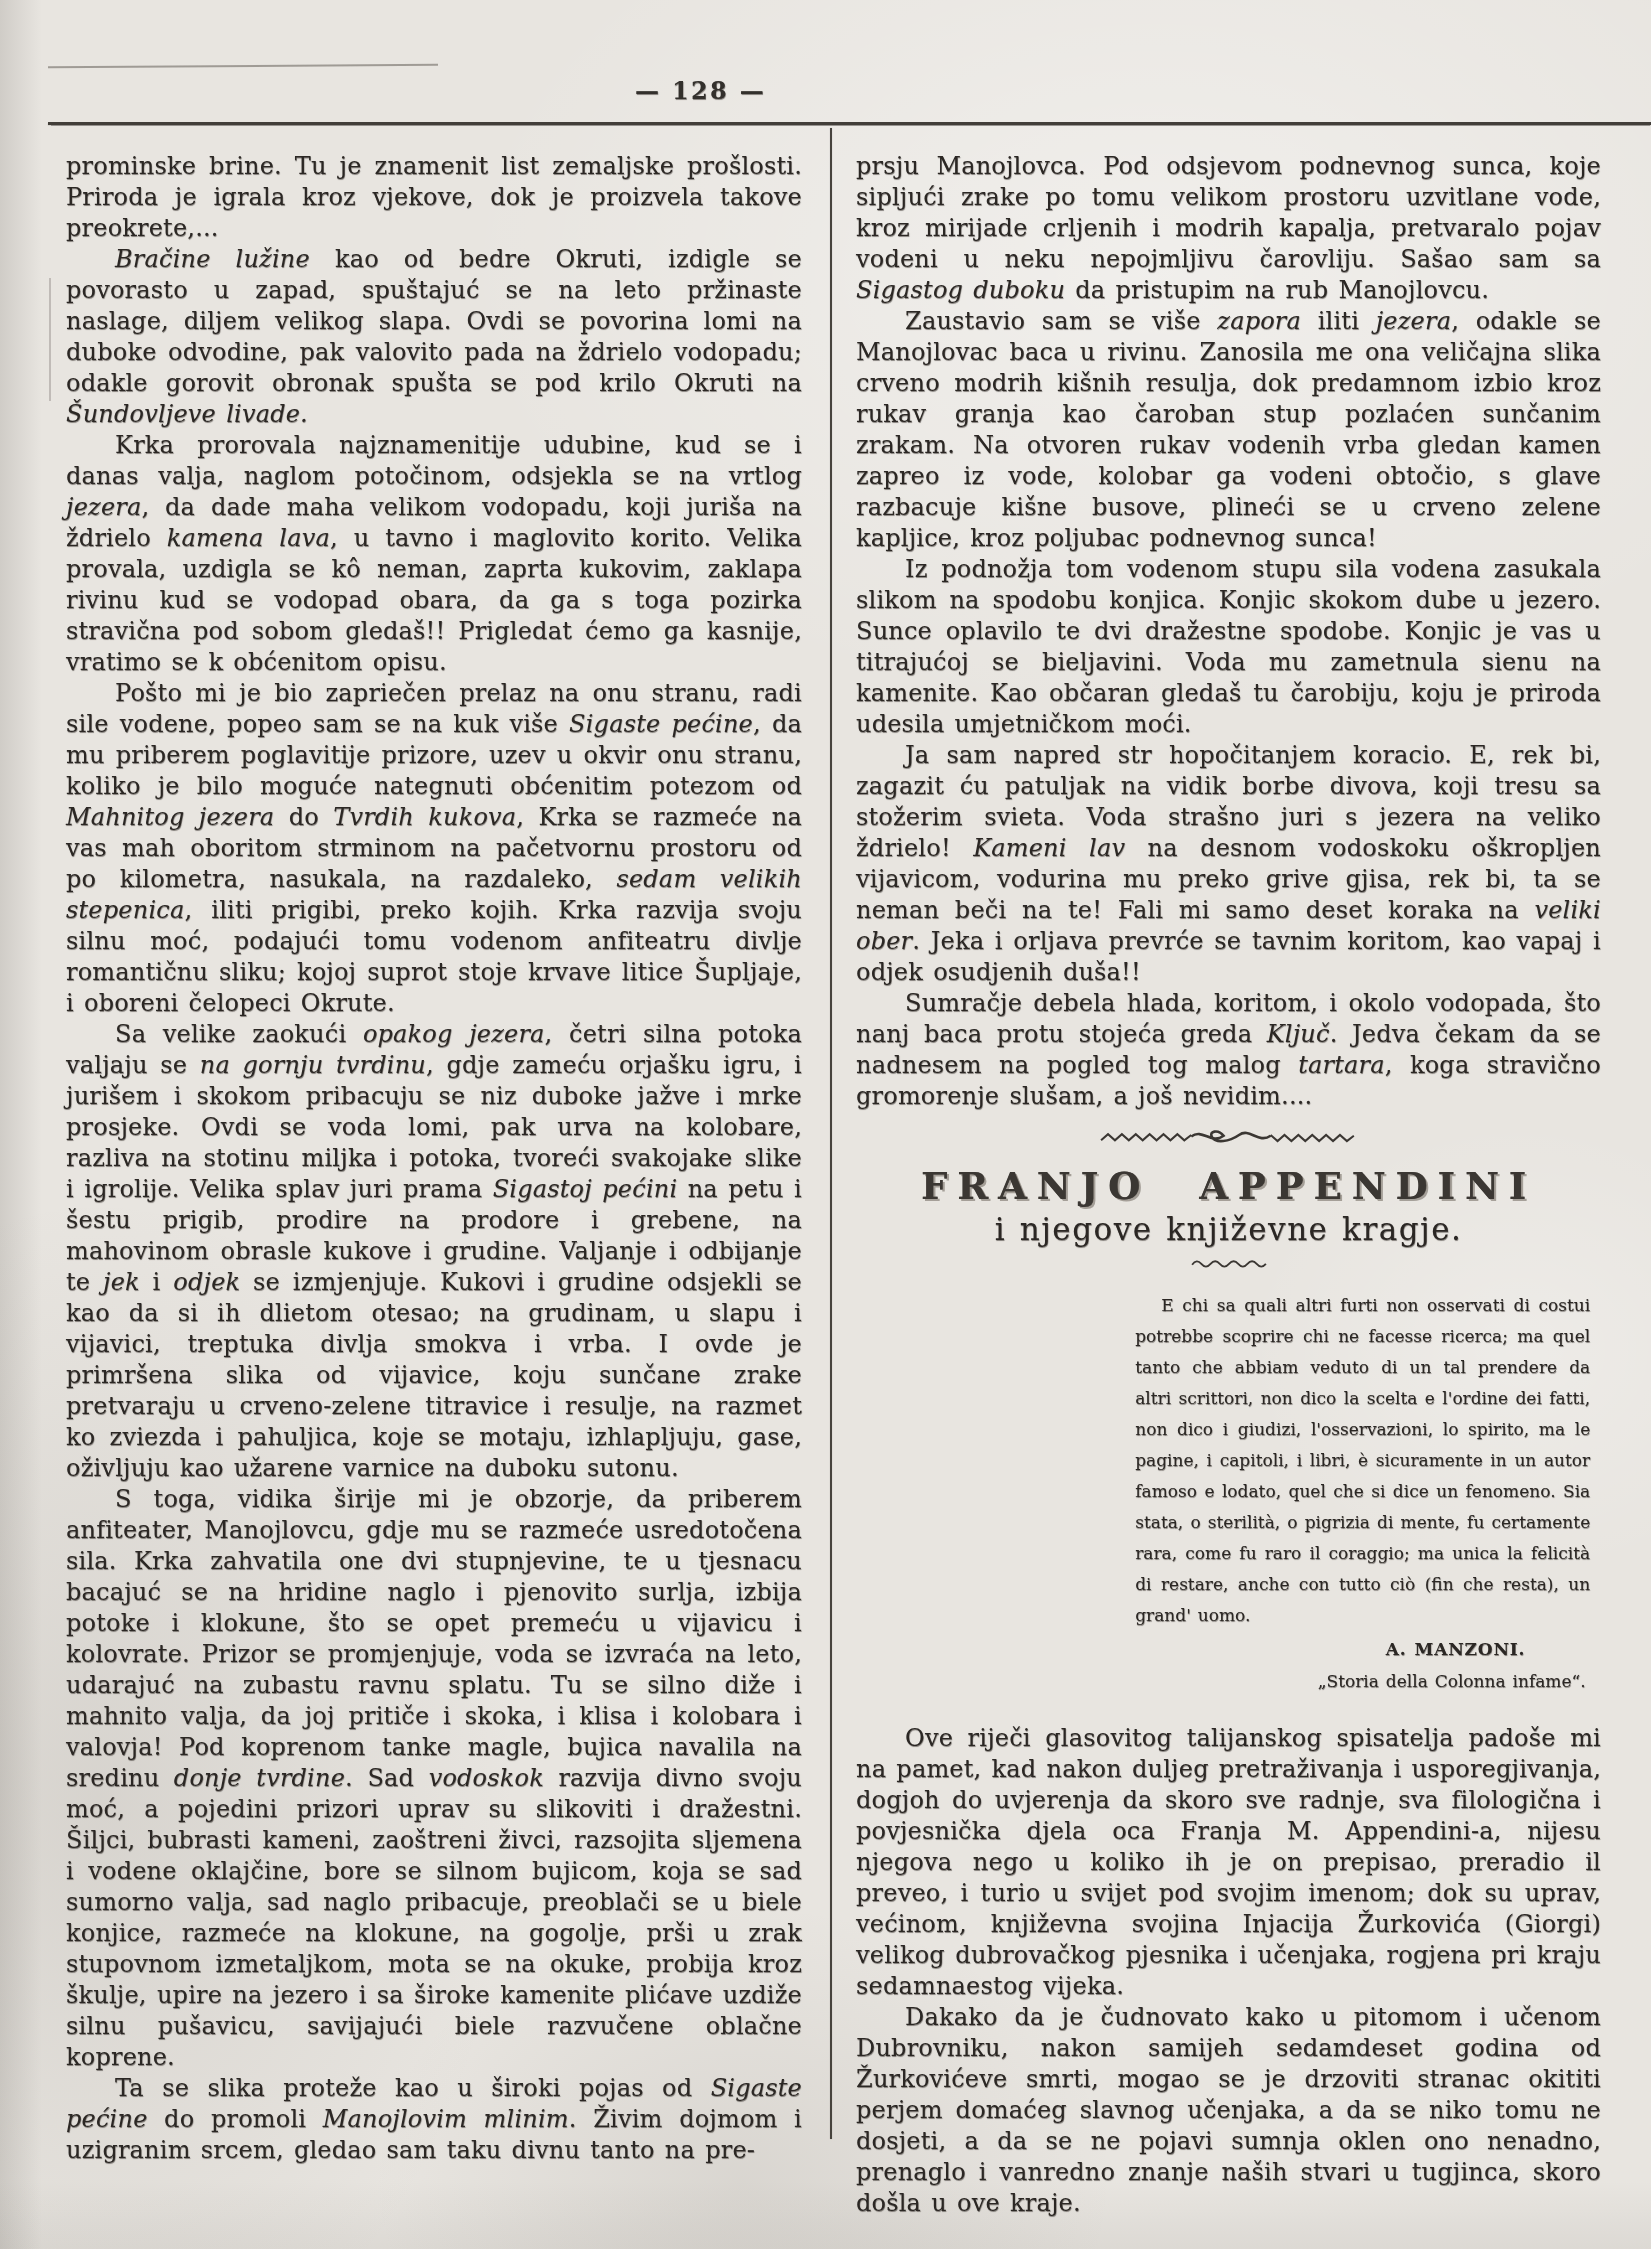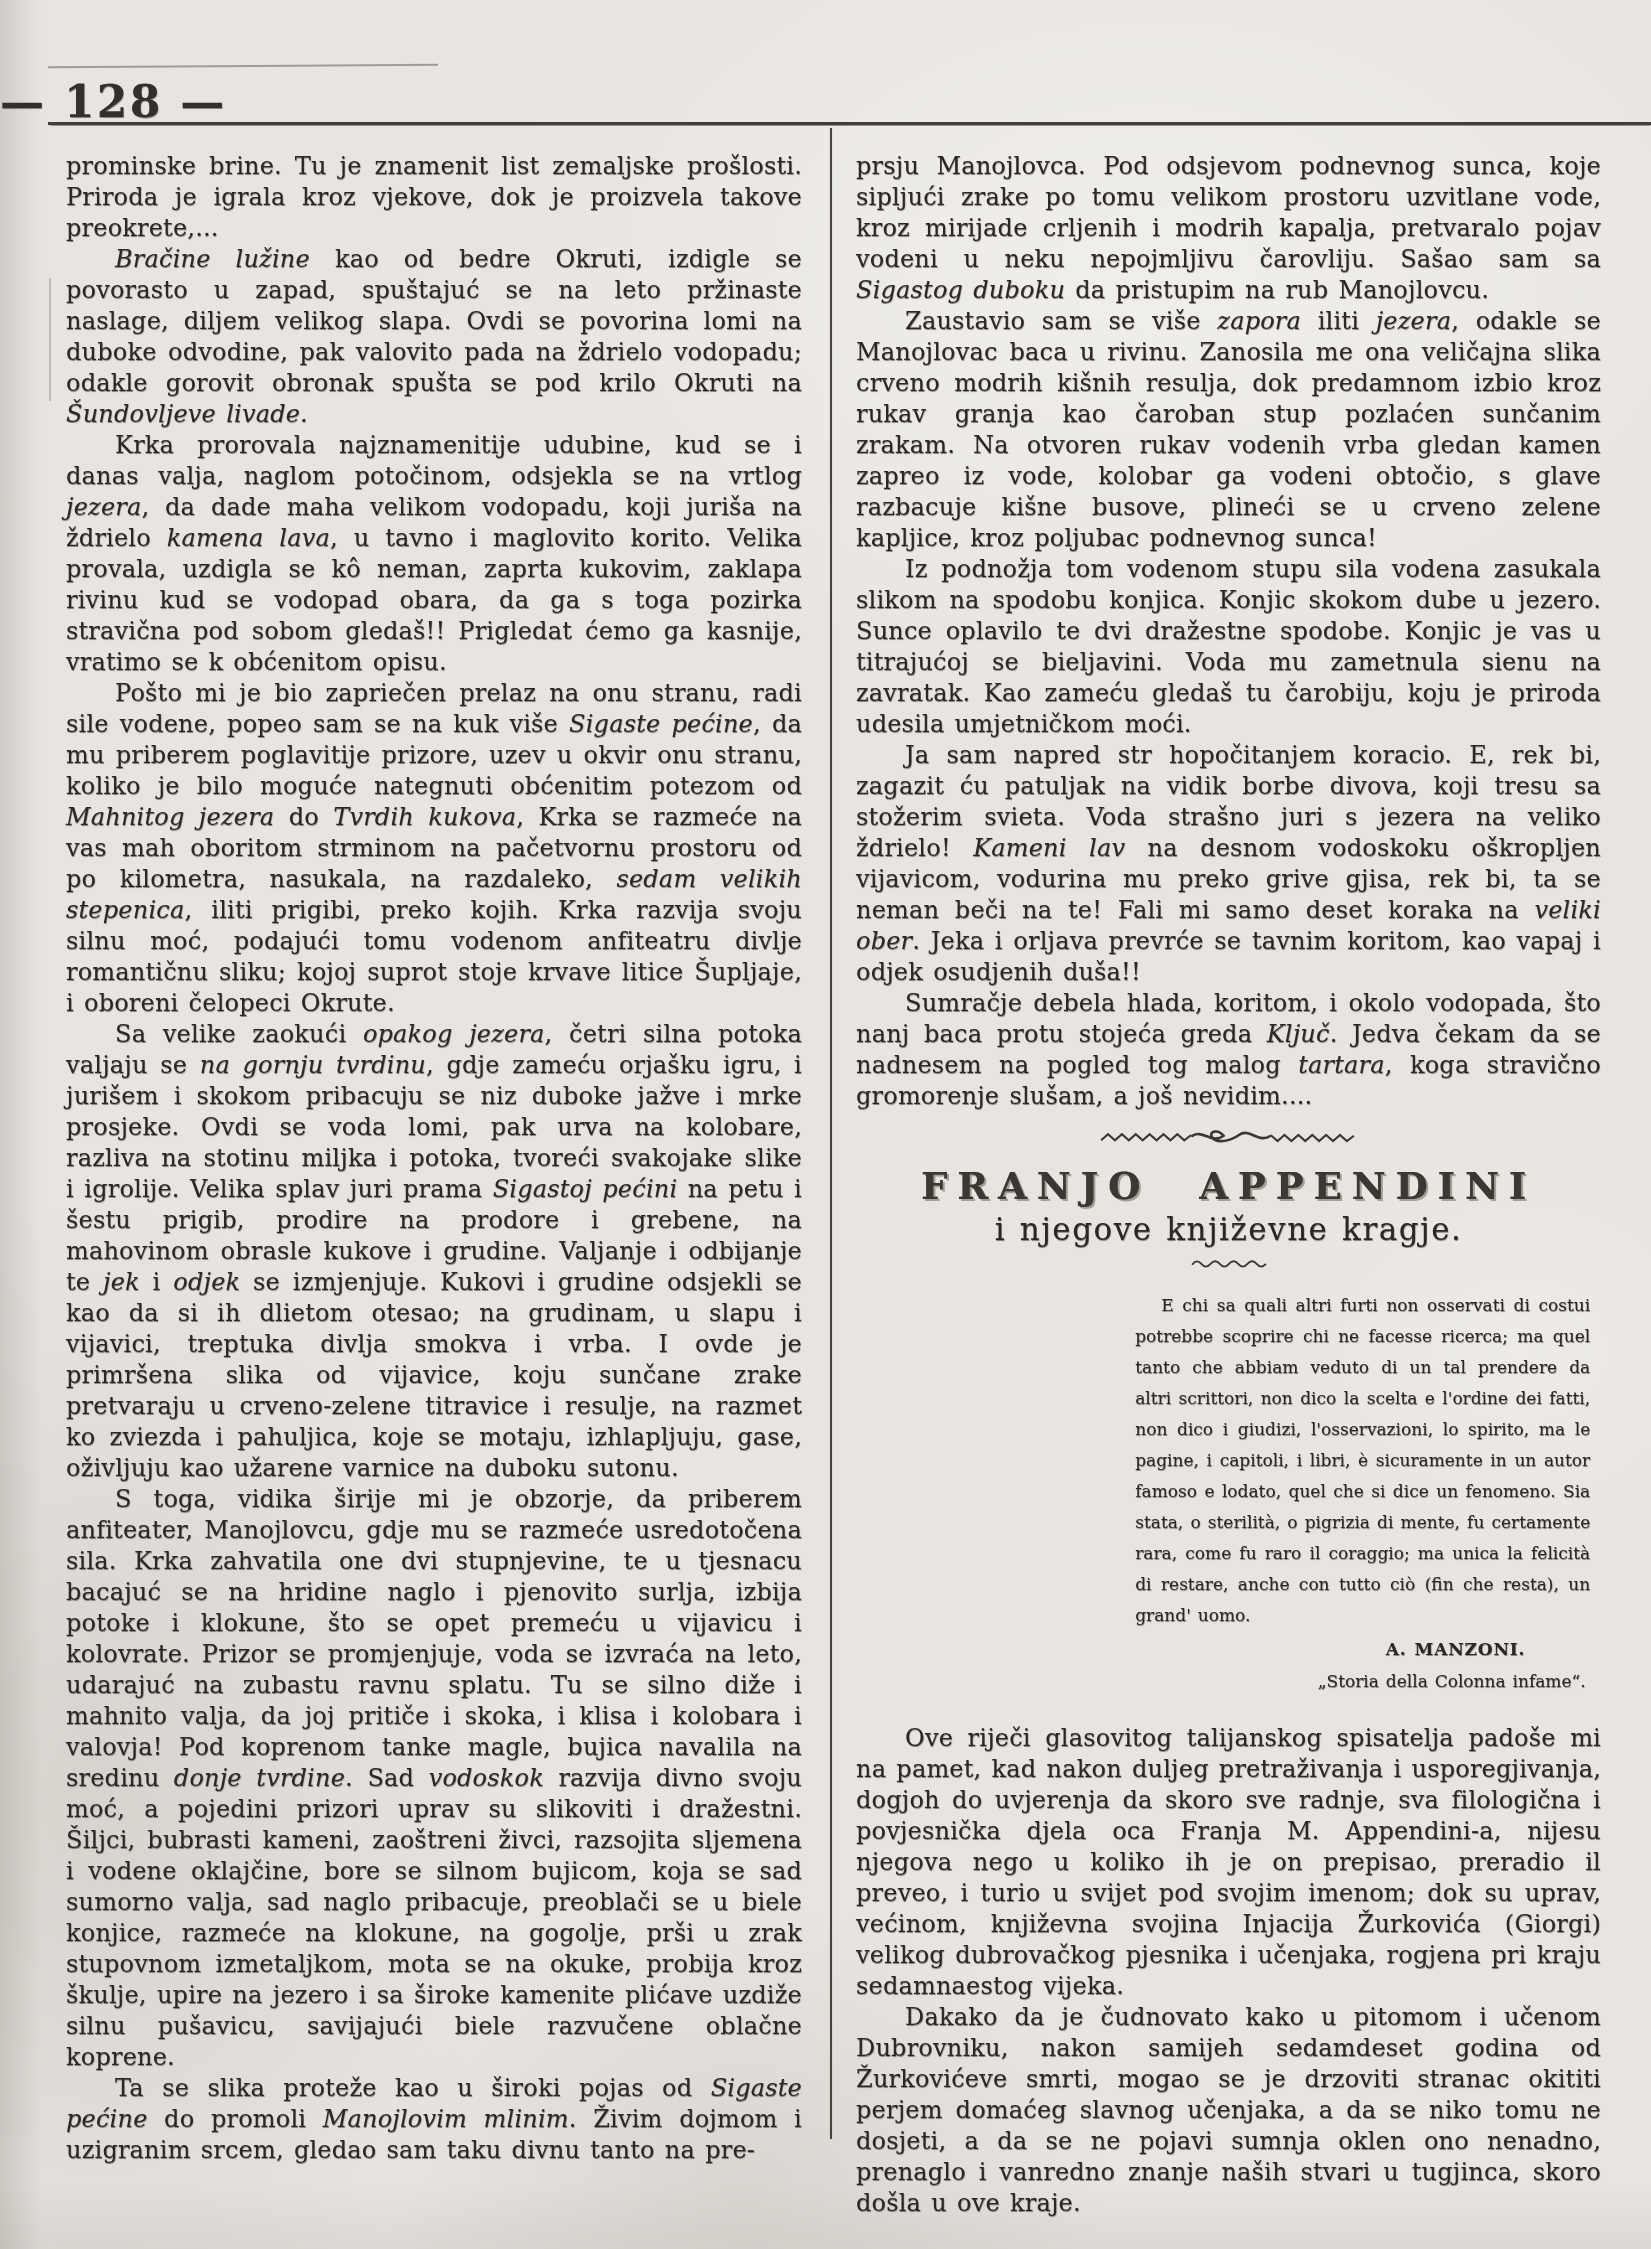--- a/index.html
+++ b/index.html
@@ -15,21 +15,21 @@
       radial-gradient(694px 1003px at 6% 80%, rgba(110,104,96,.14), rgba(110,104,96,0) 60%),
       radial-gradient(617px 463px at 45% 97%, rgba(110,104,96,.12), rgba(110,104,96,0) 60%),
       radial-gradient(463px 386px at 92% 60%, rgba(255,255,255,.25), rgba(255,255,255,0) 60%),
       linear-gradient(90deg, rgba(80,75,68,.16), rgba(80,75,68,0) 42px),
       linear-gradient(0deg, rgba(80,75,68,.08), rgba(80,75,68,0) 69px),
       #e8e5e0;
   }
   .ink{ text-shadow:0.5px 0.7px 0.7px rgba(35,30,26,.5); }
   .page-number{
     position:absolute;top:76px;left:0;width:1401px;
-    text-align:left;font-size:44px;letter-spacing:2.3px;font-weight:bold;color:#33302c;
+    text-align:center;font-size:24px;letter-spacing:2.3px;font-weight:bold;color:#33302c;
   }
   .header-rule{
     position:absolute;top:122px;left:48px;width:1603px;height:3.1px;
     background:#423e39;box-shadow:0 0.8px 0.8px rgba(66,62,57,.5);
   }
   .col-divider{
     position:absolute;top:128px;left:830px;width:2.3px;height:2011px;
     background:#47433d;box-shadow:0 0 0.8px rgba(66,62,57,.6);
   }
   .artifact-top{
@@ -90,21 +90,21 @@
     <p class="para"><span>Krka prorovala najznamenitije udubine, kud se i danas valja, naglom potočinom, odsjekla se na vrtlog </span><span class="it">jezera</span><span>, da dade maha velikom vodopadu, koji juriša na ždrielo </span><span class="it">kamena lava</span><span>, u tavno i maglovito korito. Velika provala, uzdigla se kô neman, zaprta kukovim, zaklapa rivinu kud se vodopad obara, da ga s toga pozirka stravična pod sobom gledaš!! Prigledat ćemo ga kasnije, vratimo se k obćenitom opisu.</span></p>
     <p class="para"><span>Pošto mi je bio zapriečen prelaz na onu stranu, radi sile vodene, popeo sam se na kuk više </span><span class="it">Sigaste pećine</span><span>, da mu priberem poglavitije prizore, uzev u okvir onu stranu, koliko je bilo moguće nategnuti obćenitim potezom od </span><span class="it">Mahnitog jezera</span><span> do </span><span class="it">Tvrdih kukova</span><span>, Krka se razmeće na vas mah oboritom strminom na pačetvornu prostoru od po kilometra, nasukala, na razdaleko, </span><span class="it">sedam velikih stepenica</span><span>, iliti prigibi, preko kojih. Krka razvija svoju silnu moć, podajući tomu vodenom anfiteatru divlje romantičnu sliku; kojoj suprot stoje krvave litice Šupljaje, i oboreni čelopeci Okrute.</span></p>
     <p class="para"><span>Sa velike zaokući </span><span class="it">opakog jezera</span><span>, četri silna potoka valjaju se </span><span class="it">na gornju tvrdinu</span><span>, gdje zameću orjašku igru, i jurišem i skokom pribacuju se niz duboke jažve i mrke prosjeke. Ovdi se voda lomi, pak urva na kolobare, razliva na stotinu miljka i potoka, tvoreći svakojake slike i igrolije. Velika splav juri prama </span><span class="it">Sigastoj pećini</span><span> na petu i šestu prigib, prodire na prodore i grebene, na mahovinom obrasle kukove i grudine. Valjanje i odbijanje te </span><span class="it">jek</span><span> i </span><span class="it">odjek</span><span> se izmjenjuje. Kukovi i grudine odsjekli se kao da si ih dlietom otesao; na grudinam, u slapu i vijavici, treptuka divlja smokva i vrba. I ovde je primršena slika od vijavice, koju sunčane zrake pretvaraju u crveno-zelene titravice i resulje, na razmet ko zviezda i pahuljica, koje se motaju, izhlapljuju, gase, oživljuju kao užarene varnice na duboku sutonu.</span></p>
     <p class="para"><span>S toga, vidika širije mi je obzorje, da priberem anfiteater, Manojlovcu, gdje mu se razmeće usredotočena sila. Krka zahvatila one dvi stupnjevine, te u tjesnacu bacajuć se na hridine naglo i pjenovito surlja, izbija potoke i klokune, što se opet premeću u vijavicu i kolovrate. Prizor se promjenjuje, voda se izvraća na leto, udarajuć na zubastu ravnu splatu. Tu se silno diže i mahnito valja, da joj pritiče i skoka, i klisa i kolobara i valovja! Pod koprenom tanke magle, bujica navalila na sredinu </span><span class="it">donje tvrdine</span><span>. Sad </span><span class="it">vodoskok</span><span> razvija divno svoju moć, a pojedini prizori uprav su slikoviti i dražestni. Šiljci, bubrasti kameni, zaoštreni živci, razsojita sljemena i vodene oklajčine, bore se silnom bujicom, koja se sad sumorno valja, sad naglo pribacuje, preoblači se u biele konjice, razmeće na klokune, na gogolje, prši u zrak stupovnom izmetaljkom, mota se na okuke, probija kroz škulje, upire na jezero i sa široke kamenite plićave uzdiže silnu pušavicu, savijajući biele razvučene oblačne koprene.</span></p>
     <p class="para"><span>Ta se slika proteže kao u široki pojas od </span><span class="it">Sigaste pećine</span><span> do promoli </span><span class="it">Manojlovim mlinim</span><span>. Živim dojmom i uzigranim srcem, gledao sam taku divnu tanto na pre-</span></p>
   </div>
 
   <div class="col col-right ink">
     <p class="para noindent"><span>prsju Manojlovca. Pod odsjevom podnevnog sunca, koje sipljući zrake po tomu velikom prostoru uzvitlane vode, kroz mirijade crljenih i modrih kapalja, pretvaralo pojav vodeni u neku nepojmljivu čarovliju. Sašao sam sa </span><span class="it">Sigastog duboku</span><span> da pristupim na rub Manojlovcu.</span></p>
     <p class="para"><span>Zaustavio sam se više </span><span class="it">zapora</span><span> iliti </span><span class="it">jezera</span><span>, odakle se Manojlovac baca u rivinu. Zanosila me ona veličajna slika crveno modrih kišnih resulja, dok predamnom izbio kroz rukav granja kao čaroban stup pozlaćen sunčanim zrakam. Na otvoren rukav vodenih vrba gledan kamen zapreo iz vode, kolobar ga vodeni obtočio, s glave razbacuje kišne busove, plineći se u crveno zelene kapljice, kroz poljubac podnevnog sunca!</span></p>
-    <p class="para"><span>Iz podnožja tom vodenom stupu sila vodena zasukala slikom na spodobu konjica. Konjic skokom dube u jezero. Sunce oplavilo te dvi dražestne spodobe. Konjic je vas u titrajućoj se bieljavini. Voda mu zametnula sienu na zavratak. Kao zameću gledaš tu čarobiju, koju je priroda udesila umjetničkom moći.</span></p>
+    <p class="para"><span>Iz podnožja tom vodenom stupu sila vodena zasukala slikom na spodobu konjica. Konjic skokom dube u jezero. Sunce oplavilo te dvi dražestne spodobe. Konjic je vas u titrajućoj se bieljavini. Voda mu zametnula sienu na kamenite. Kao občaran gledaš tu čarobiju, koju je priroda udesila umjetničkom moći.</span></p>
     <p class="para"><span>Ja sam napred str hopočitanjem koracio. E, rek bi, zagazit ću patuljak na vidik borbe divova, koji tresu sa stožerim svieta. Voda strašno juri s jezera na veliko ždrielo! </span><span class="it">Kameni lav</span><span> na desnom vodoskoku oškropljen vijavicom, vodurina mu preko grive gjisa, rek bi, ta se neman beči na te! Fali mi samo deset koraka na </span><span class="it">veliki ober</span><span>. Jeka i orljava prevrće se tavnim koritom, kao vapaj i odjek osudjenih duša!!</span></p>
     <p class="para"><span>Sumračje debela hlada, koritom, i okolo vodopada, što nanj baca protu stojeća greda </span><span class="it">Ključ</span><span>. Jedva čekam da se nadnesem na pogled tog malog </span><span class="it">tartara</span><span>, koga stravično gromorenje slušam, a još nevidim....</span></p>
 
 
     <svg class="ornament" width="262" height="25" viewBox="0 0 340 32">
       <path d="M4 21 L13 13 L22 21 L31 13 L40 21 L49 13 L58 21 L67 13 L76 21 L85 13 L94 21 L103 13 L112 21 L121 14" stroke-width="2.6"></path>
       <path d="M121 16 C136 5, 147 27, 163 15 C156 6, 143 9, 148 17 C153 25, 170 23, 183 14 C197 4, 208 26, 224 15" stroke-width="3.4"></path>
       <path d="M224 14 L233 22 L242 14 L251 22 L260 14 L269 22 L278 14 L287 22 L296 14 L305 22 L314 14 L323 22 L332 15" stroke-width="2.6"></path>
     </svg>
 

